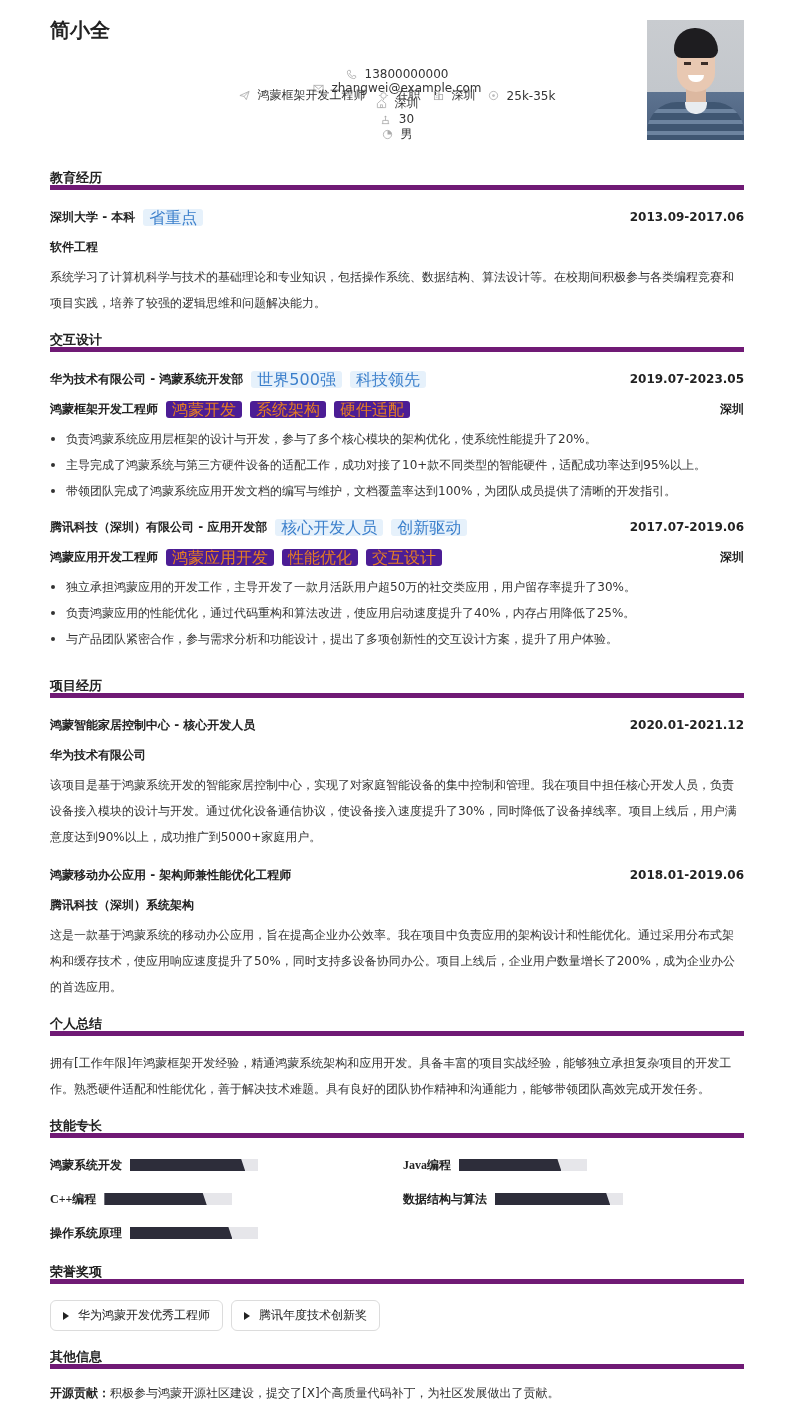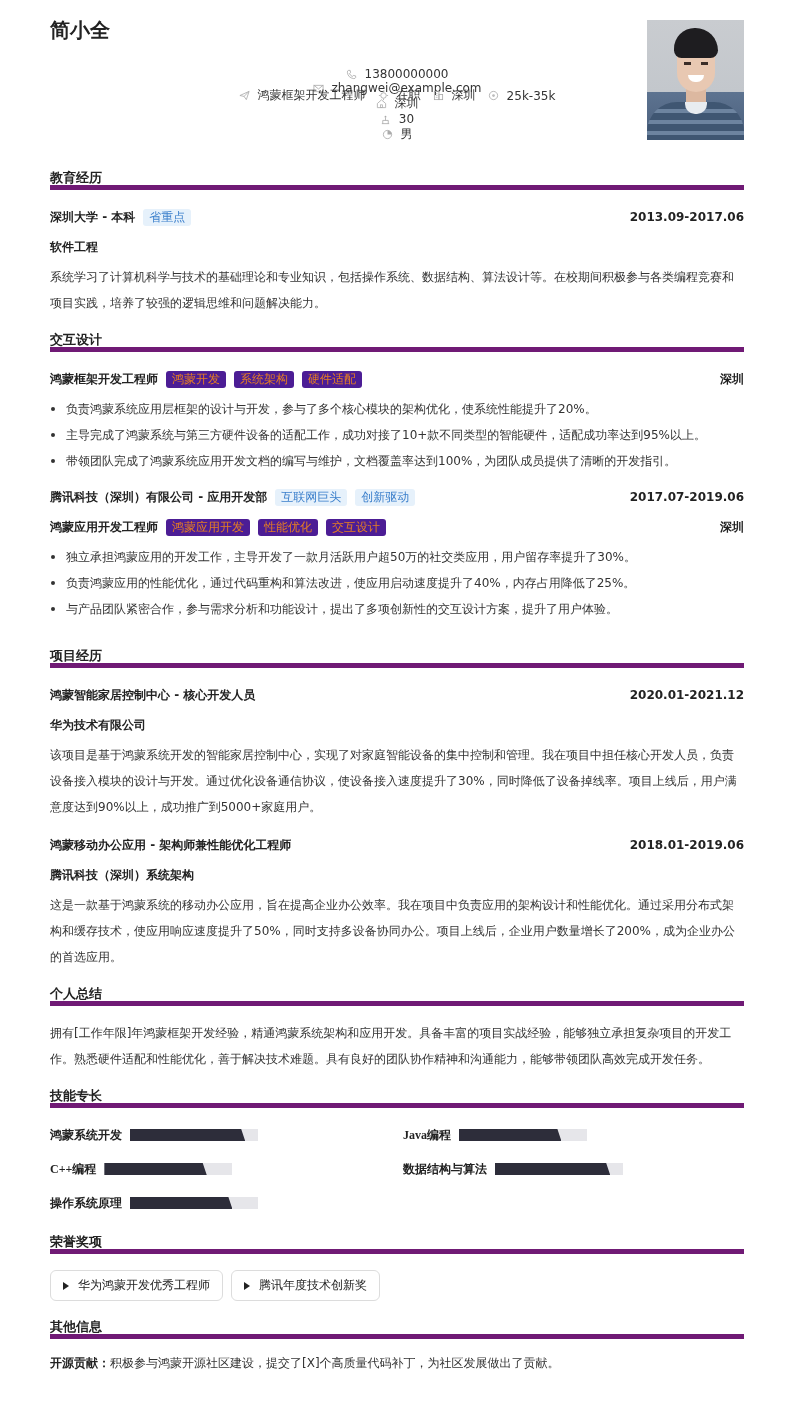--- a/index.html
+++ b/index.html
@@ -50,21 +50,21 @@
   .sec-title {
     font-size: 13px; font-weight: bold; color: #222;
     padding-bottom: 3px; border-bottom: 5px solid #701a75;
     height: 20px; line-height: 16px;
   }
   .row { display: flex; align-items: center; justify-content: space-between; height: 30px; }
   .row .left { display: flex; align-items: center; }
   .bold { font-weight: bold; font-size: 12px; color: #222; }
   .date { font-weight: bold; font-size: 12px; color: #222; }
   .tag {
-    display: inline-block; font-size: 12px; padding: 1px 6px; border-radius: 3px;
+    display: inline-block; font-size: 16px; padding: 1px 6px; border-radius: 3px;
     margin-left: 8px; line-height: 15px; text-align: right;
   }
   .tag.blue { background: #e6f1fb; color: #3b7fcb; }
   .tag.orange { background: #4c1d95; color: #e67e22; }
   .para { font-size: 12px; line-height: 26px; color: #333; }
   ul.bullets { list-style: none; }
   ul.bullets li { position: relative; padding-left: 16px; font-size: 12px; line-height: 26px; color: #333; }
   ul.bullets li::before { content: ""; position: absolute; left: 1px; top: 11px; width: 4px; height: 4px; background: #333; border-radius: 50%; }
 
   
@@ -206,39 +206,47 @@
     <div class="para" style="margin-top:2px;">系统学习了计算机科学与技术的基础理论和专业知识，包括操作系统、数据结构、算法设计等。在校期间积极参与各类编程竞赛和项目实践，培养了较强的逻辑思维和问题解决能力。</div>
   </div>
 
   <div class="section" style="margin-top:16px;">
     <div class="sec-title">交互设计</div>
     <div style="height:12px"></div>
 
     <div>
       <div class="row">
         <div class="left">
+          <span class="bold">华为技术有限公司 - 鸿蒙系统开发部</span>
+          <span class="tag blue">世界500强</span>
+          <span class="tag blue">科技领先</span>
+        </div>
+        <span class="date">2019.07-2023.05</span>
+      </div>
+      <div class="row">
+        <div class="left">
           <span class="bold">鸿蒙框架开发工程师</span>
           <span class="tag orange">鸿蒙开发</span>
           <span class="tag orange">系统架构</span>
           <span class="tag orange">硬件适配</span>
         </div>
         <span class="bold">深圳</span>
       </div>
       <ul class="bullets" style="margin-top:2px;">
         <li>负责鸿蒙系统应用层框架的设计与开发，参与了多个核心模块的架构优化，使系统性能提升了20%。</li>
         <li>主导完成了鸿蒙系统与第三方硬件设备的适配工作，成功对接了10+款不同类型的智能硬件，适配成功率达到95%以上。</li>
         <li>带领团队完成了鸿蒙系统应用开发文档的编写与维护，文档覆盖率达到100%，为团队成员提供了清晰的开发指引。</li>
       </ul>
     </div>
 
     <div style="margin-top:8px;">
       <div class="row">
         <div class="left">
           <span class="bold">腾讯科技（深圳）有限公司 - 应用开发部</span>
-          <span class="tag blue">互联网巨头</span>
+          <span class="tag blue">核心开发人员</span>
           <span class="tag blue">创新驱动</span>
         </div>
         <span class="date">2017.07-2019.06</span>
       </div>
       <div class="row">
         <div class="left">
           <span class="bold">鸿蒙应用开发工程师</span>
           <span class="tag orange">鸿蒙应用开发</span>
           <span class="tag orange">性能优化</span>
           <span class="tag orange">交互设计</span>

